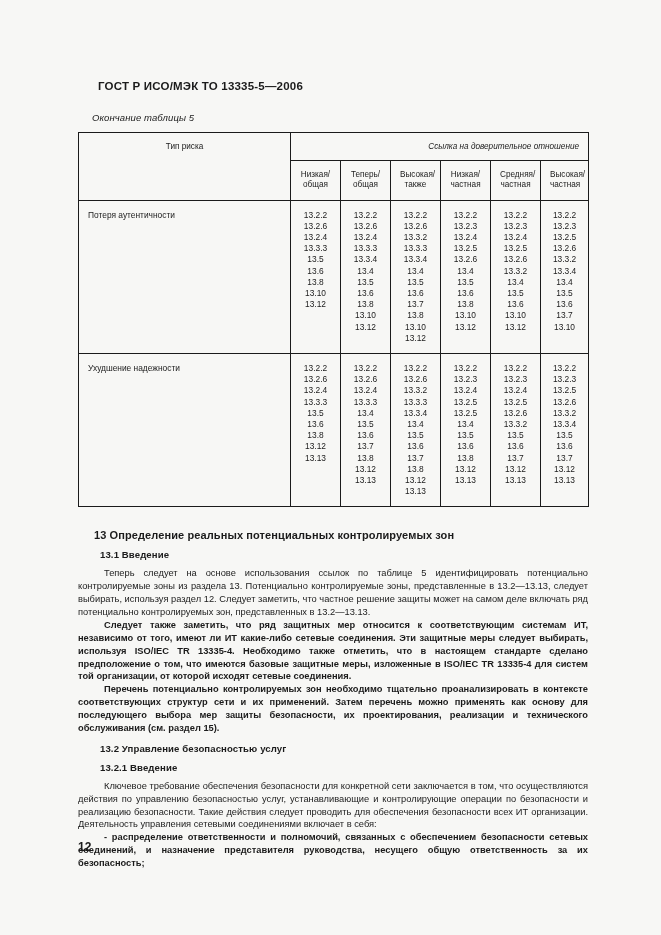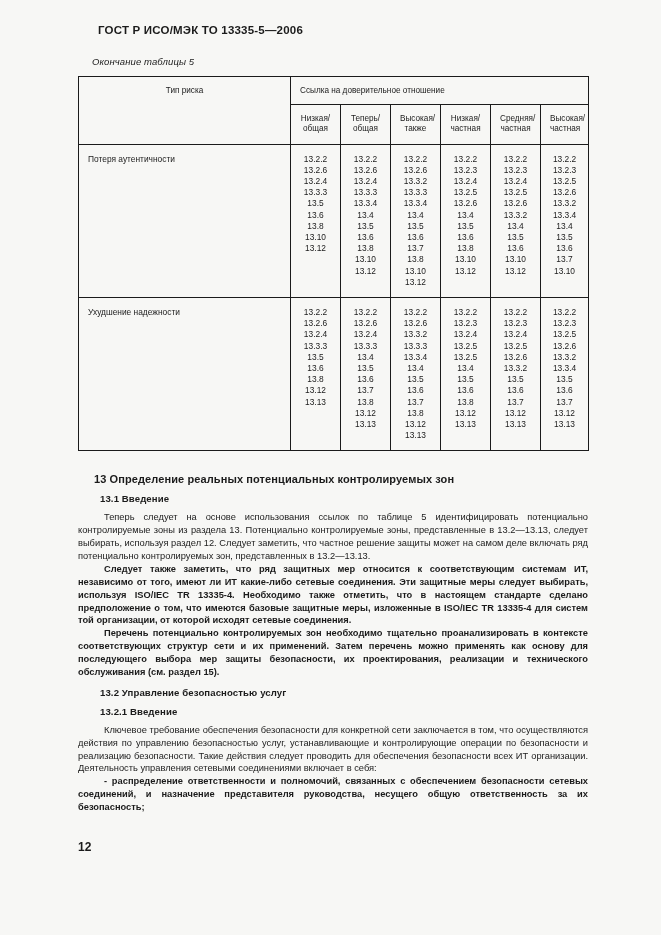--- a/index.html
+++ b/index.html
@@ -22,21 +22,21 @@
   }
   .content {
     position: absolute;
     left: 78px;
     top: 0;
     width: 510px;
   }
 
   
   .doc-header {
-    margin-top: 24px;
+    margin-top: 80px;
     font-size: 11.5px;
     font-weight: bold;
     letter-spacing: 0.2px;
     text-align: left;
     padding-left: 20px;
   }
   .table-caption {
     margin-top: 20px;
     font-size: 9.5px;
     font-style: italic;
@@ -59,24 +59,25 @@
     padding: 9px;
   }
   .th-risk {
     text-align: center;
     vertical-align: middle;
     font-weight: normal;
     font-size: 8.2px;
     padding: 4px 3px;
   }
   .th-group {
-    text-align: left;
+    text-align: right;
     font-weight: normal;
     font-size: 8.2px;
     padding: 4px 3px 3px;
+    font-style: italic;
   }
   .th-sub {
     text-align: center;
     font-weight: normal;
     font-size: 8.2px;
     line-height: 1.25;
     padding: 4px 2px 4px;
   }
   .td-risk {
     font-size: 8.4px;

